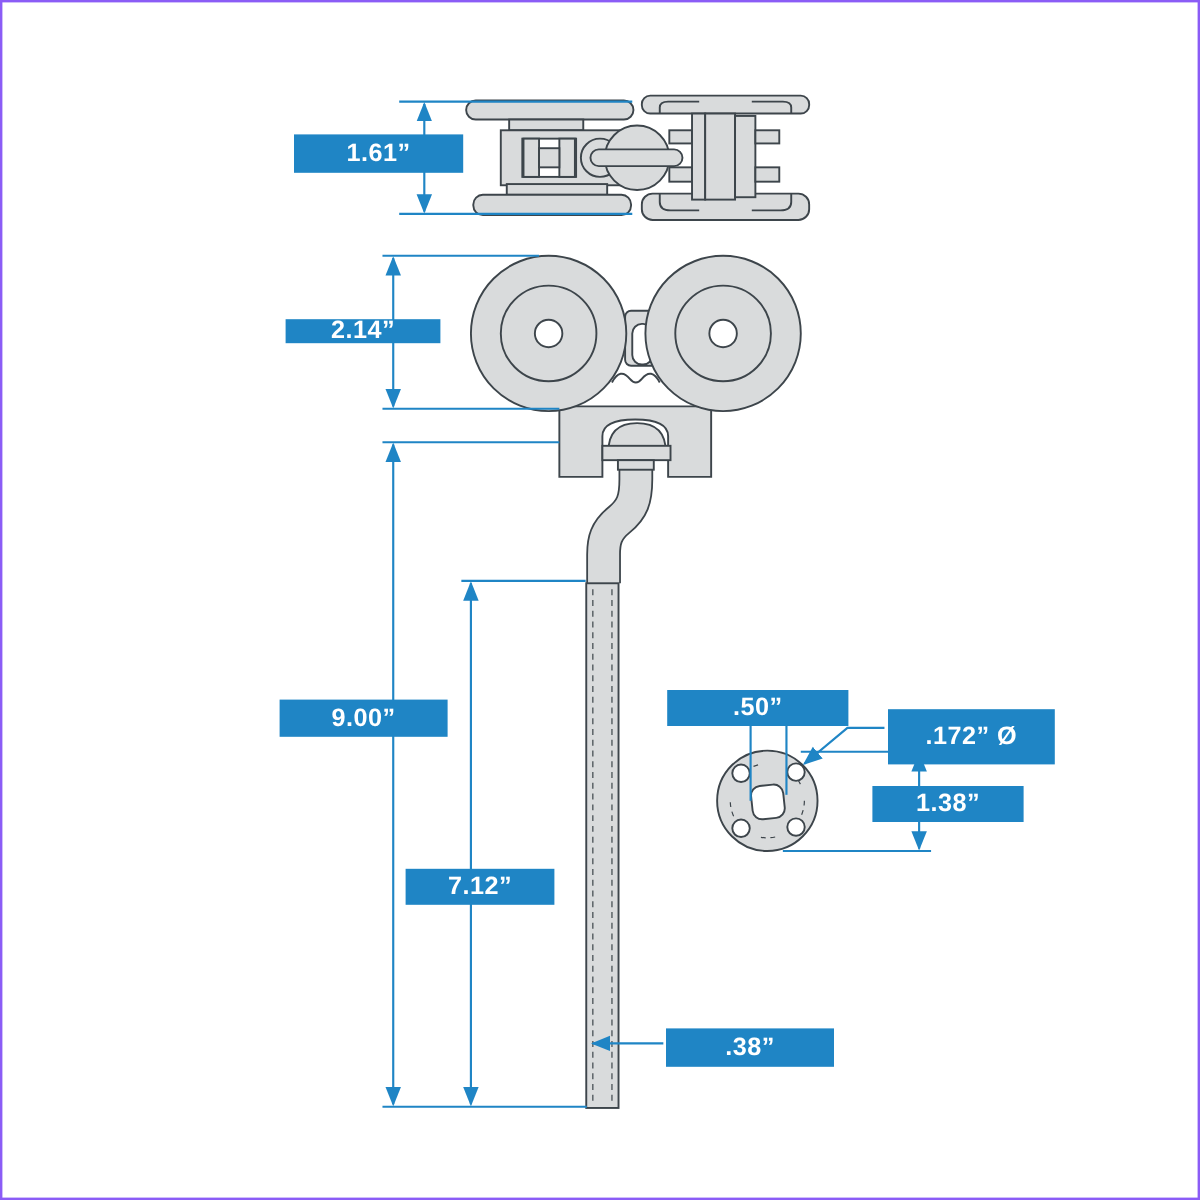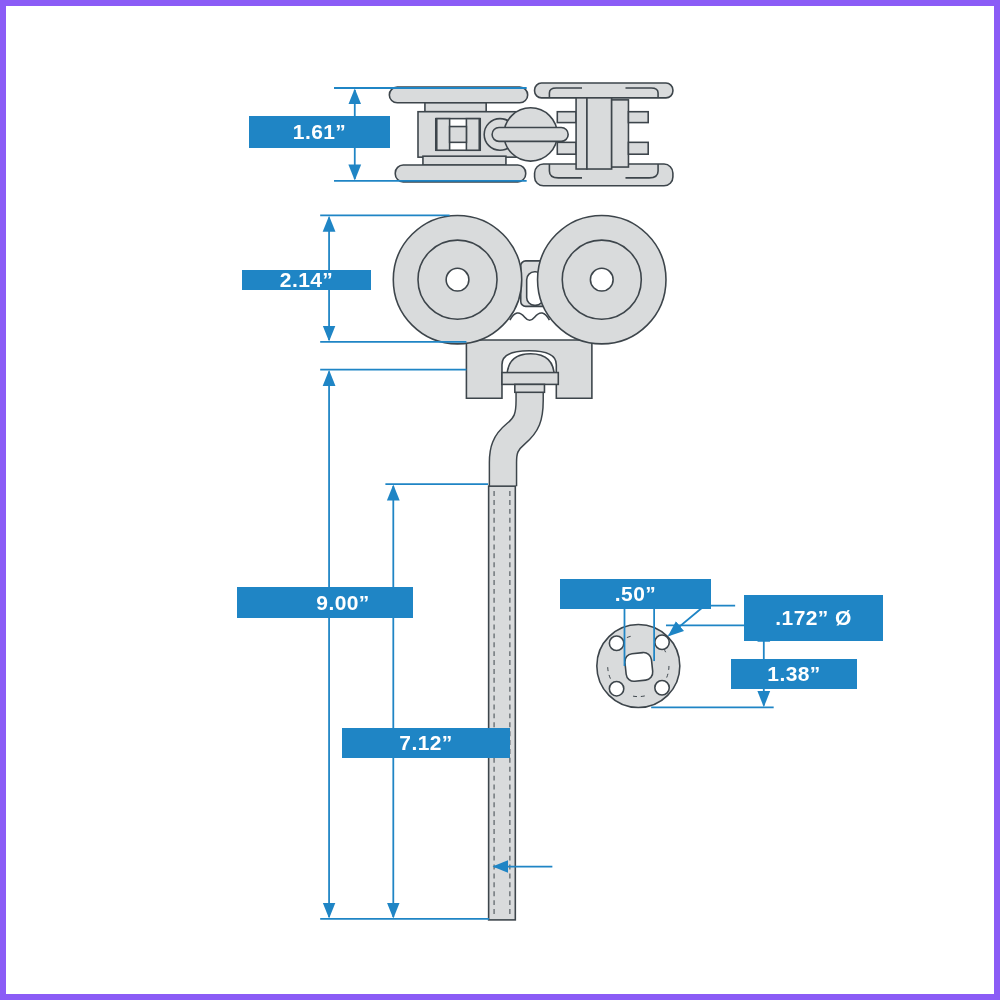--- a/index.html
+++ b/index.html
@@ -1,20 +1,20 @@
 <!DOCTYPE html>
 <html><head>
 <meta charset="utf-8">
 <style>
   html,body{margin:0;padding:0;background:#ffffff;}
   .canvas{
     position:relative;
     width:1000px;height:1000px;
     background:#ffffff;
-    border:6px solid #8b5cf6;
+    border:2px solid #8b5cf6;
     box-sizing:border-box;
     margin:0 auto;
     overflow:hidden;
     font-family:"Liberation Sans", sans-serif;
   }
   .art{position:absolute;left:0;top:0;width:100%;height:100%;}
   .dim-label{
     position:absolute;
     background:#1F85C5;
     color:#ffffff;
@@ -139,24 +139,25 @@
       <path d="M668,627 H777"></path>
       <path d="M653,710 H777"></path>
       <line x1="767" y1="629" x2="767" y2="708" marker-start="url(#ah)" marker-end="url(#ah)"></line>
     </g>
   </svg>
 
   <div class="dim-label" style="left:243px;top:110px;width:141px;height:32px;">1.61”</div>
 
   <div class="dim-label" style="left:236px;top:264px;width:129px;height:20px;">2.14”</div>
 
-  <div class="dim-label" style="left:231px;top:581px;width:140px;height:31px;padding-left:36px;">9.00”</div>
+  <div class="dim-label" style="left:231px;top:581px;width:140px;height:31px;">9.00”</div>
 
-  <div class="dim-label" style="left:336px;top:722px;width:168px;height:30px;">7.12”</div>
+  <div class="dim-label" style="left:336px;top:722px;width:124px;height:30px;">7.12”</div>
 
+  <div class="dim-label" style="left:553px;top:855px;width:140px;height:32px;">.38”</div>
 
   <div class="dim-label" style="left:554px;top:573px;width:151px;height:30px;">.50”</div>
 
   <div class="dim-label" style="left:738px;top:589px;width:139px;height:46px;">.172” Ø</div>
 
   <div class="dim-label" style="left:725px;top:653px;width:126px;height:30px;">1.38”</div>
 
 </div>
 
 </body></html>

